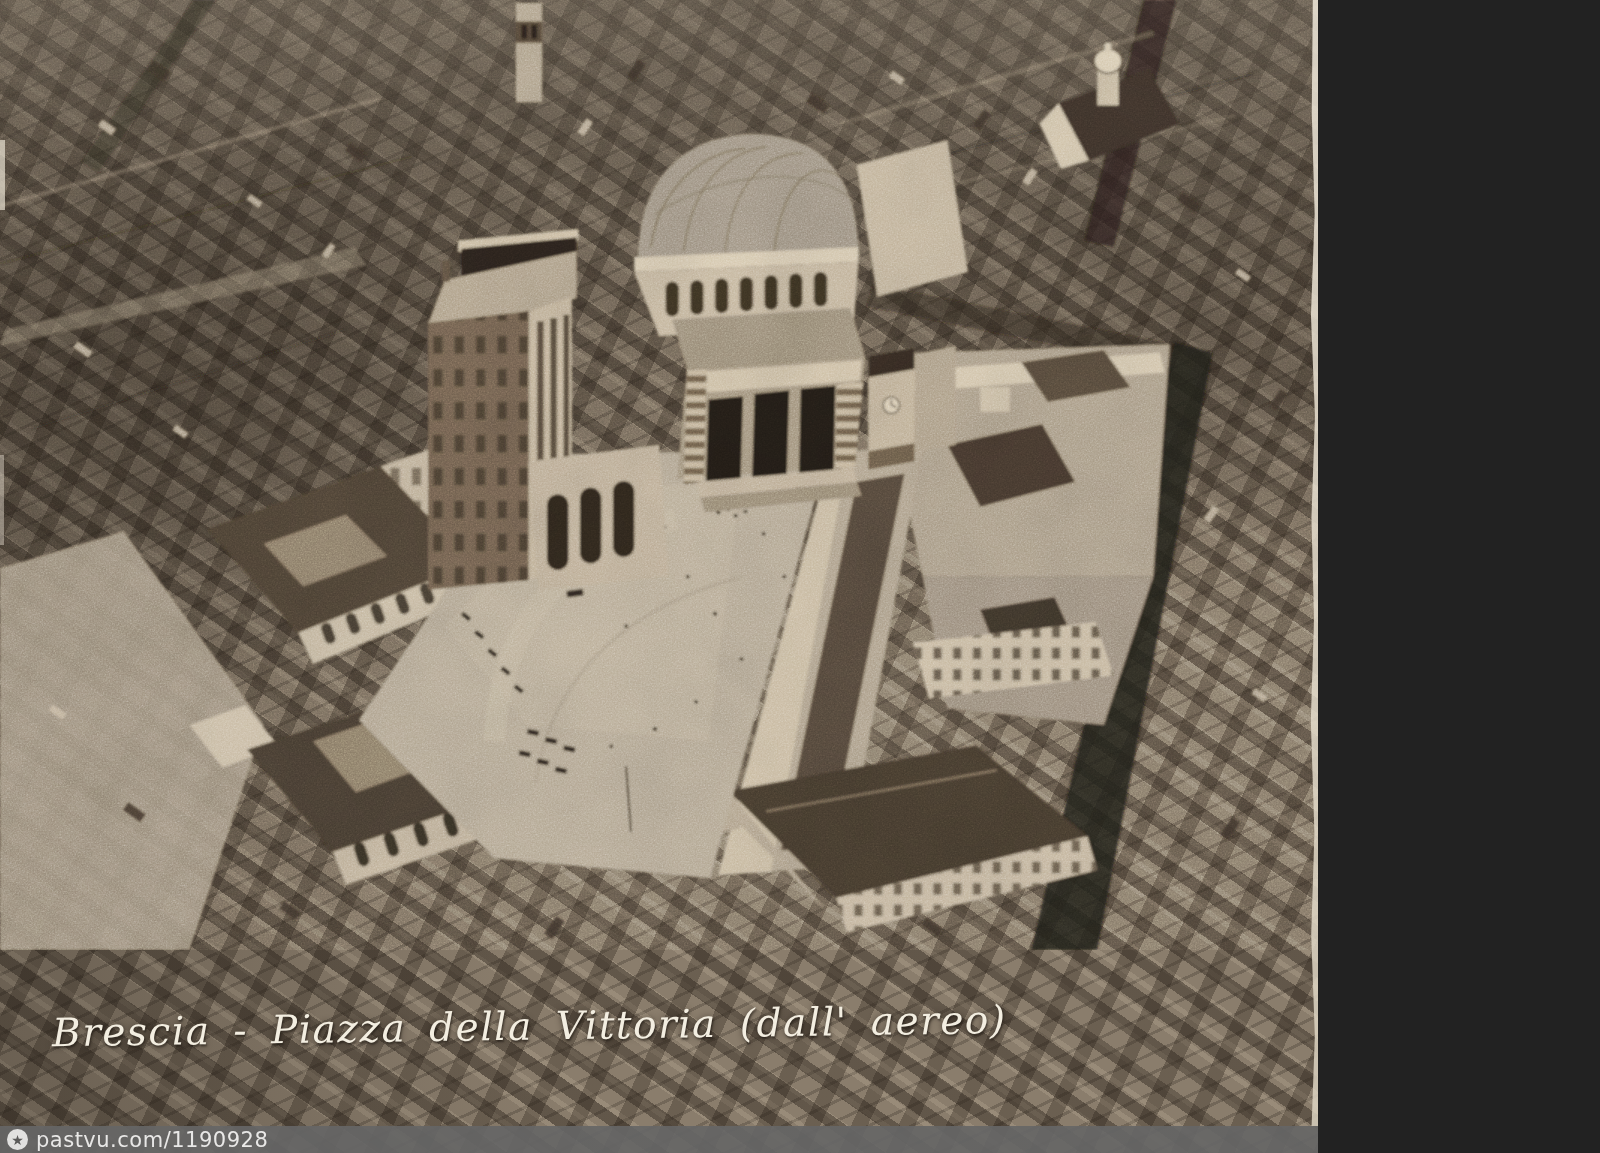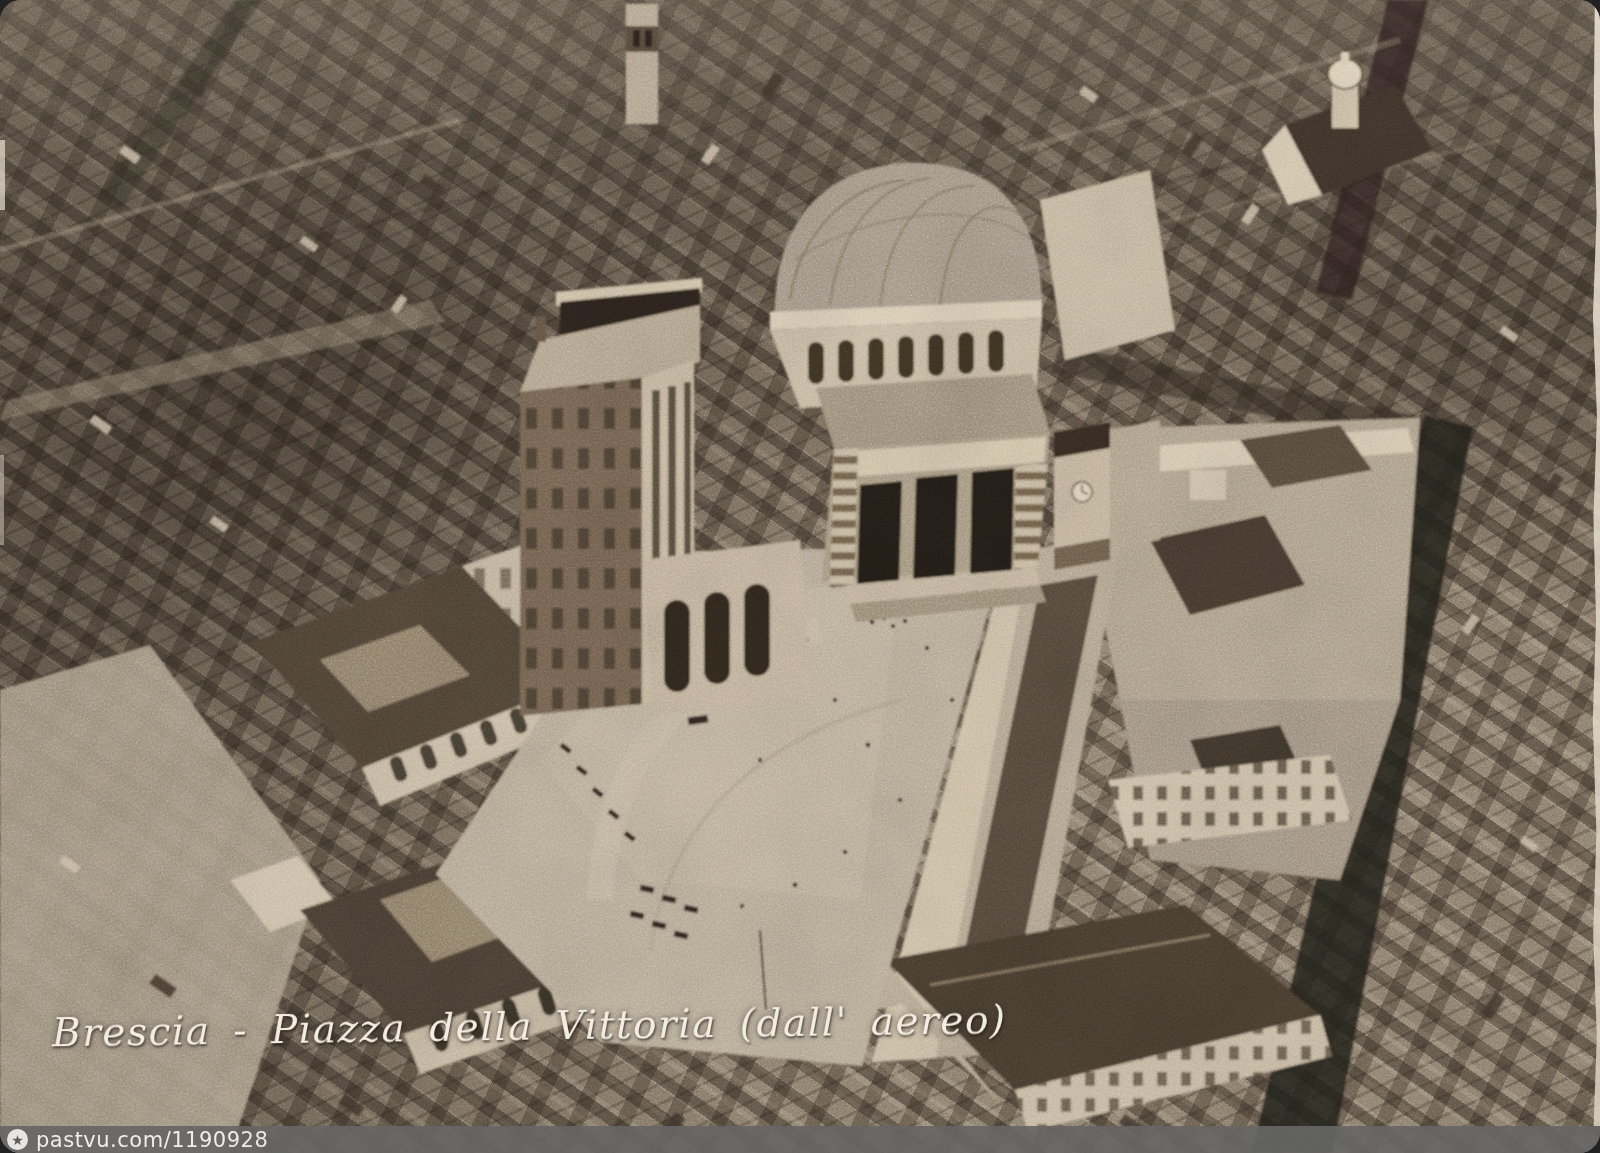--- a/index.html
+++ b/index.html
@@ -1,20 +1,19 @@
 <!DOCTYPE html>
 <html style="--pal-photo_base: #8a7d6c; --pal-roof_dark: #46392c; --pal-wall_light: #cdbfa8; --pal-plaza_light: #b7aa95; --pal-street_shadow: #221c15; --pal-caption_text: #f3eee1; --pal-watermark_bar: #666666; --pal-watermark_text: #f5f5f5; --pal-star_circle: #ececec; --pal-star_glyph: #5a5a5a;"><head>
 <meta charset="utf-8">
 <style>
   html,body{margin:0;padding:0;background:#222;}
   .postcard{
-    position:relative;width:1600px;height:1153px;overflow:hidden;
+    position:relative;width:1318px;height:1153px;overflow:hidden;
     font-family:"Liberation Sans",sans-serif;
     background:var(--pal-photo_base,#8a7d6c);
-    border-radius:21px;
   }
   
   .photo-texture{
     position:absolute;inset:0;
     background:
       radial-gradient(1250px 900px at 78% 82%, rgba(0,0,0,0) 40%, rgba(25,20,15,.38) 100%),
       radial-gradient(520px 400px at 17% 36%, rgba(30,24,18,.25), rgba(30,24,18,0) 70%),
       radial-gradient(600px 380px at 92% 30%, rgba(28,22,16,.22), rgba(28,22,16,0) 70%),
       radial-gradient(460px 320px at 52% 63%, rgba(218,204,178,.16), rgba(218,204,178,0) 70%),
       linear-gradient(180deg, rgba(216,202,180,.34) 0%, rgba(216,202,180,.10) 14%, rgba(216,202,180,0) 28%),

